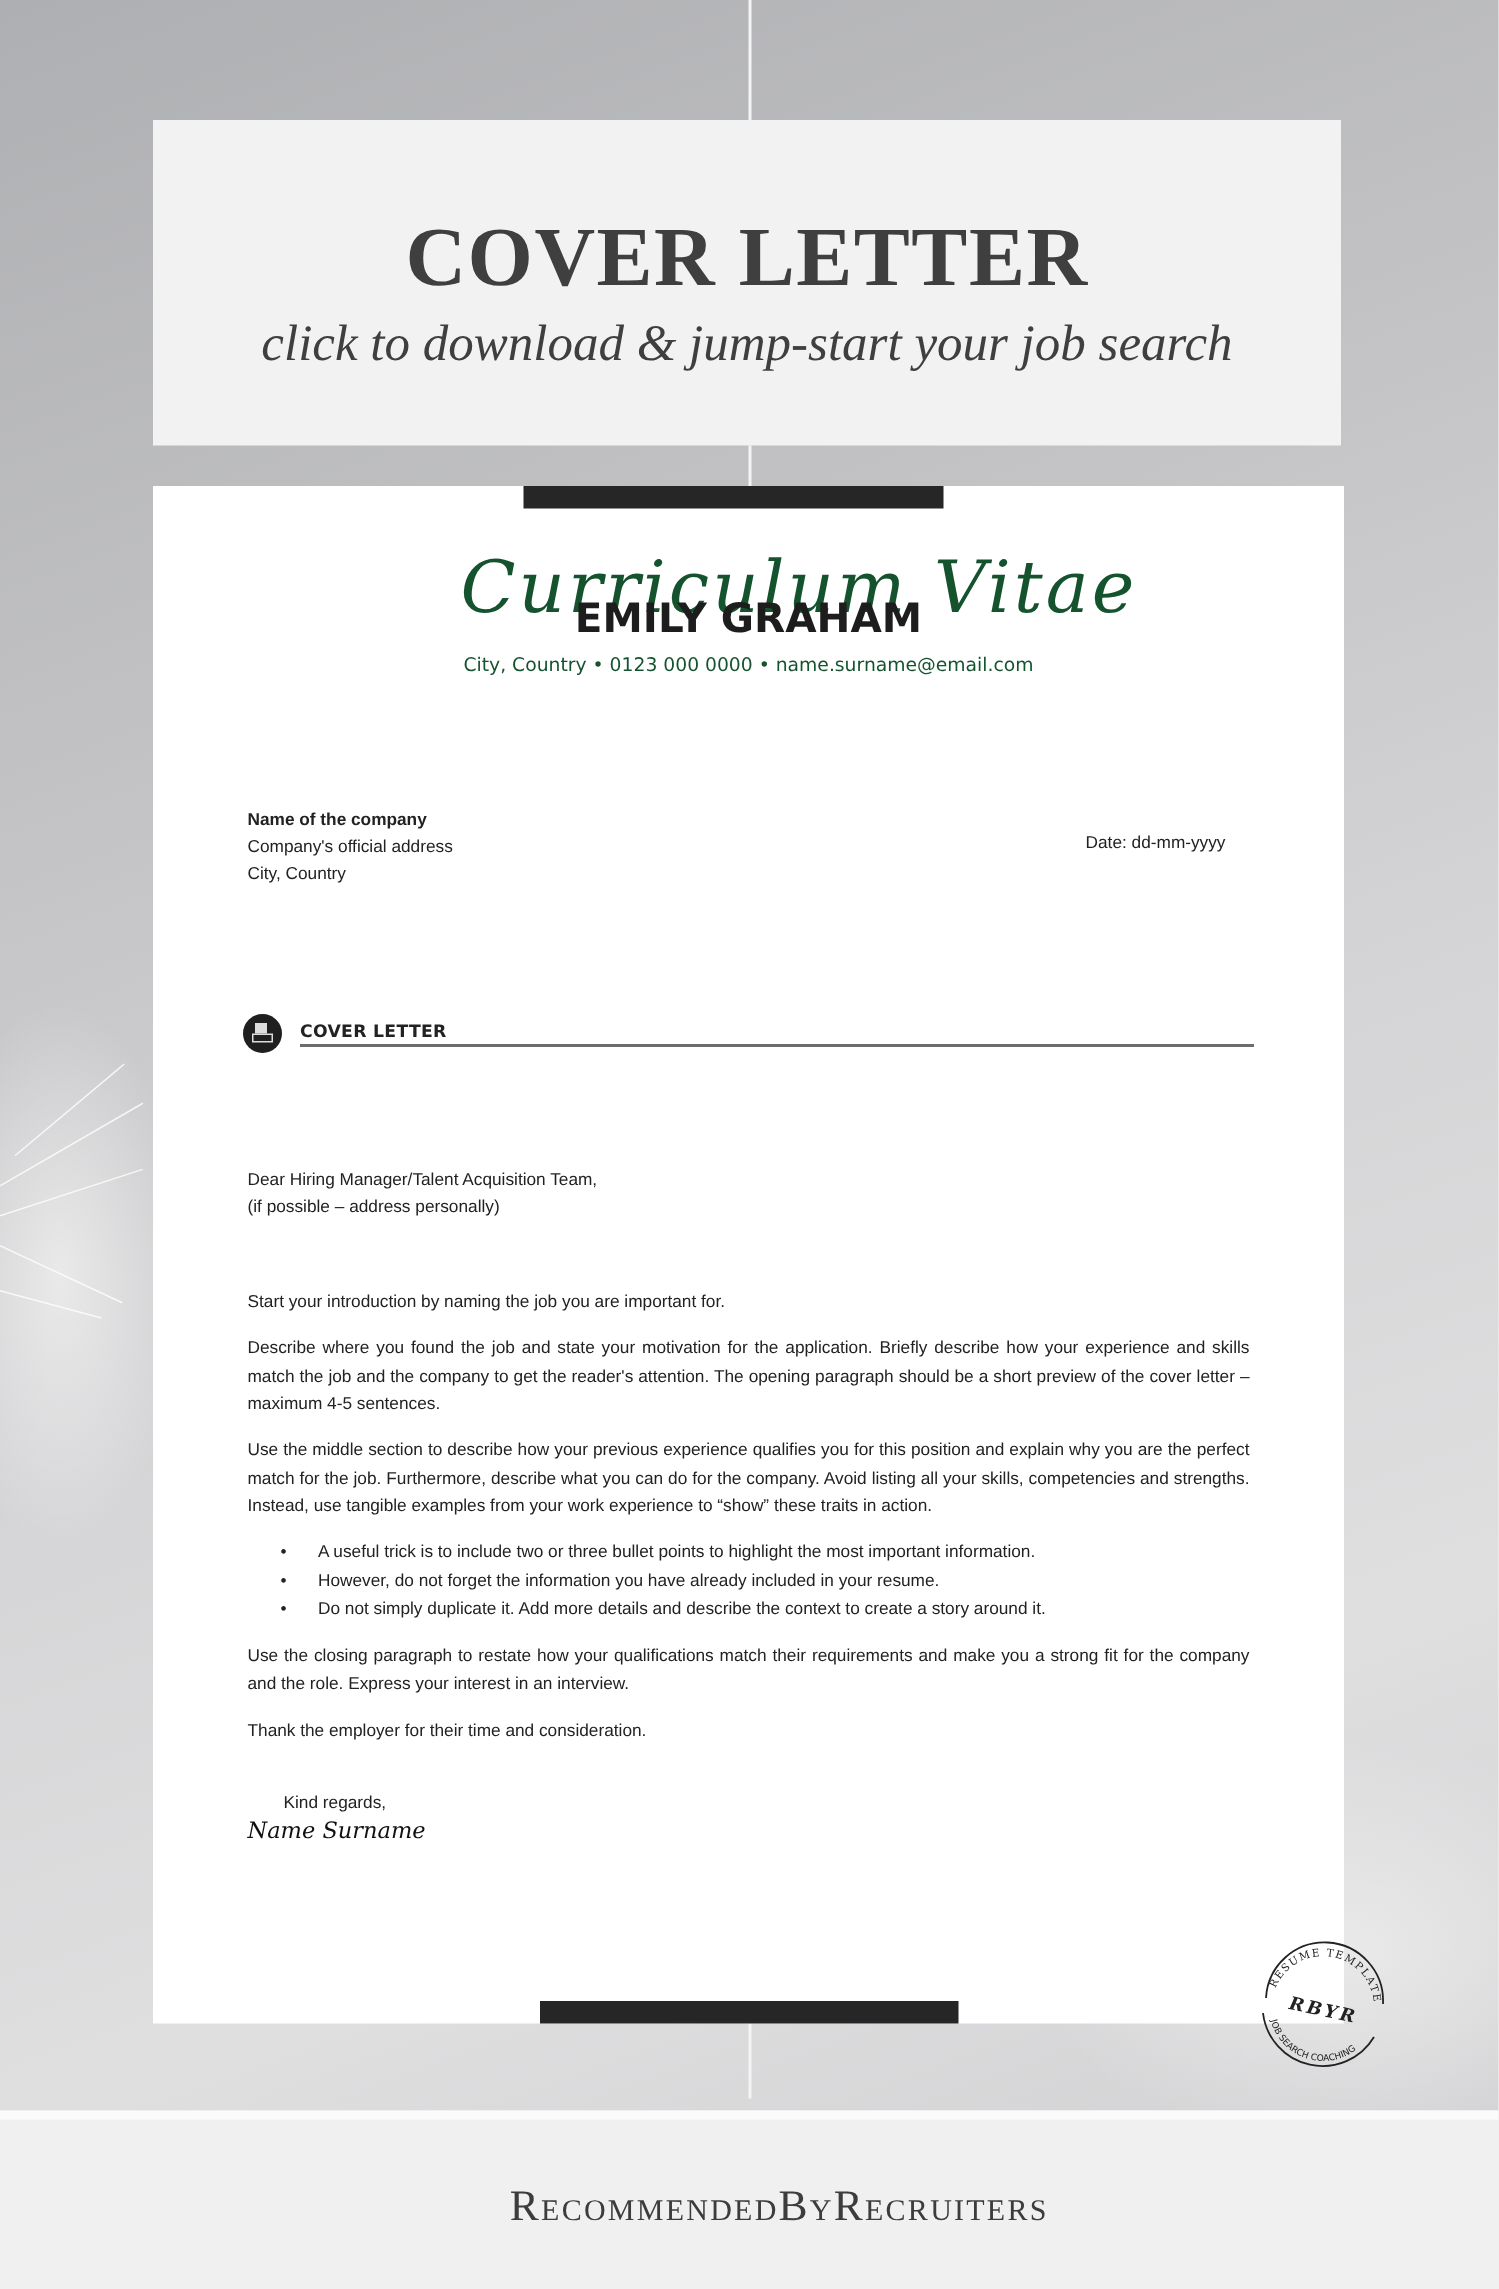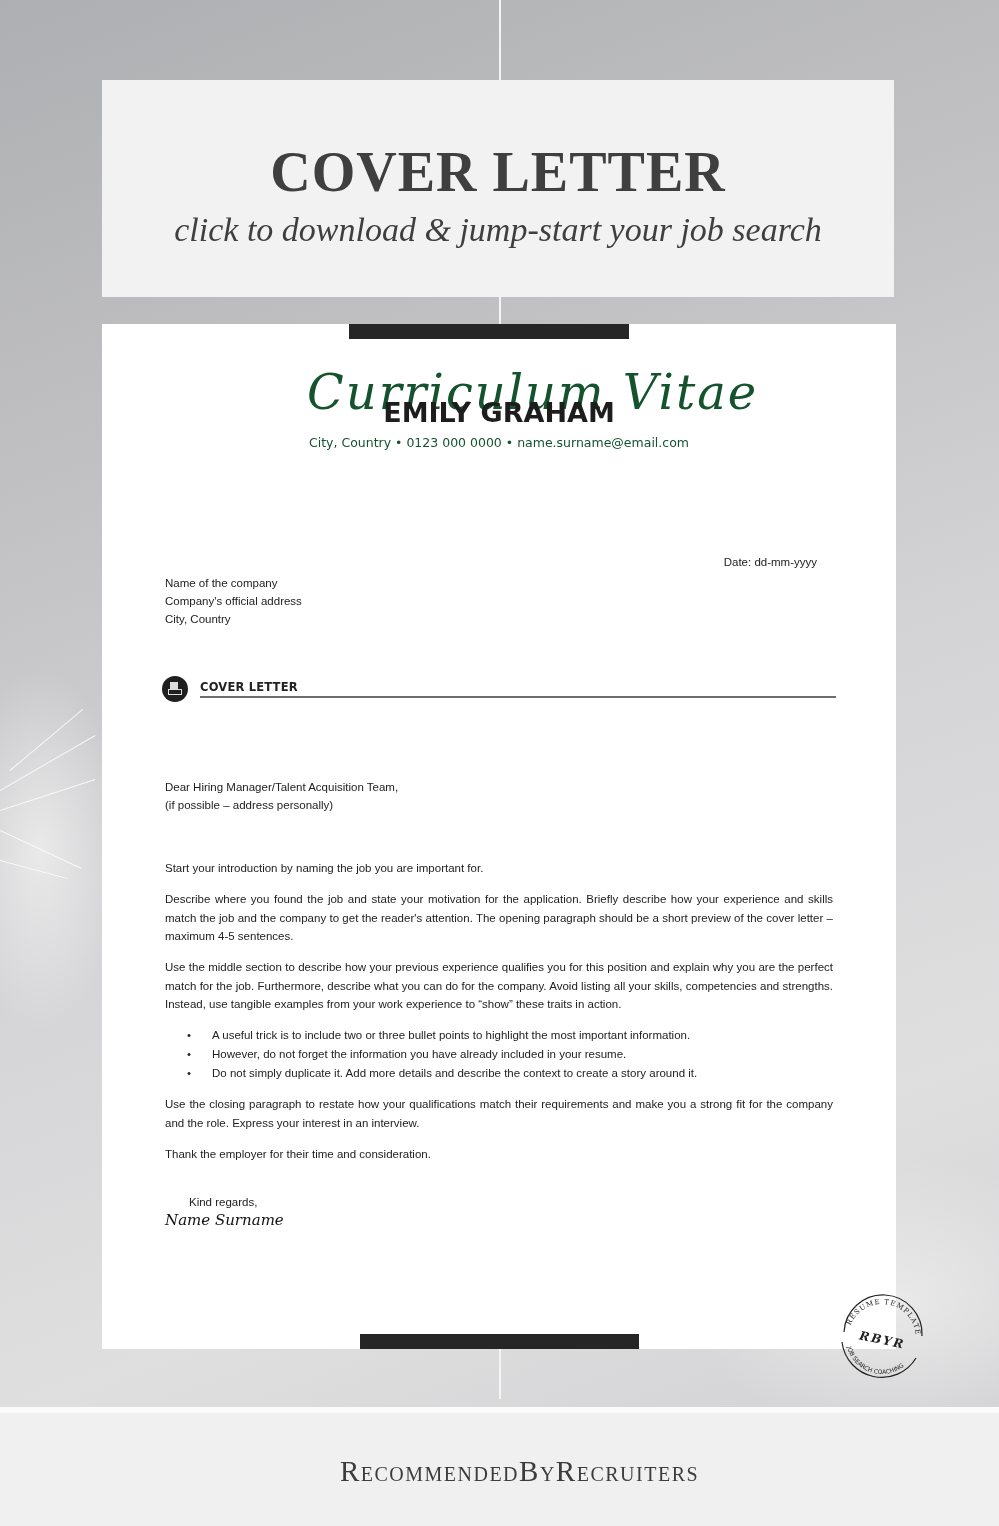--- a/index.html
+++ b/index.html
@@ -51,21 +51,21 @@
   .name {
     position: absolute; left: 0; right: 0; top: 73px; text-align: center;
     font-family: "DejaVu Sans", sans-serif; font-weight: bold; font-size: 27px; color: #1d1d1d;
   }
   .contact {
     position: absolute; left: 0; right: 0; top: 111px; text-align: center;
     font-family: "DejaVu Sans", sans-serif; font-size: 12.5px; color: #14532d;
   }
   .doc-text { font-family: "Liberation Sans", sans-serif; font-size: 11.5px; color: #222; }
   .recipient { position: absolute; left: 63px; top: 214px; line-height: 18px; }
-  .recipient .bold { font-weight: normal; margin-top: 36px; }
+  .recipient .bold { font-weight: bold; }
   .date { position: absolute; right: 79px; top: 232px; }
   .section-head { position: absolute; left: 60px; top: 352px; width: 674px; height: 26px; }
   .section-icon {
     position: absolute; left: 0; top: 0; width: 26px; height: 26px; border-radius: 50%;
     background: #1f1f1f;
   }
   .section-icon .doc { position: absolute; left: 8px; top: 6px; width: 8px; height: 7px; background: #ddd; }
   .section-icon .tray { position: absolute; left: 6px; top: 13px; width: 14px; height: 6px; border: 1.5px solid #ddd; }
   .section-title {
     position: absolute; left: 38px; top: 4px; font-family: "DejaVu Sans", sans-serif;

